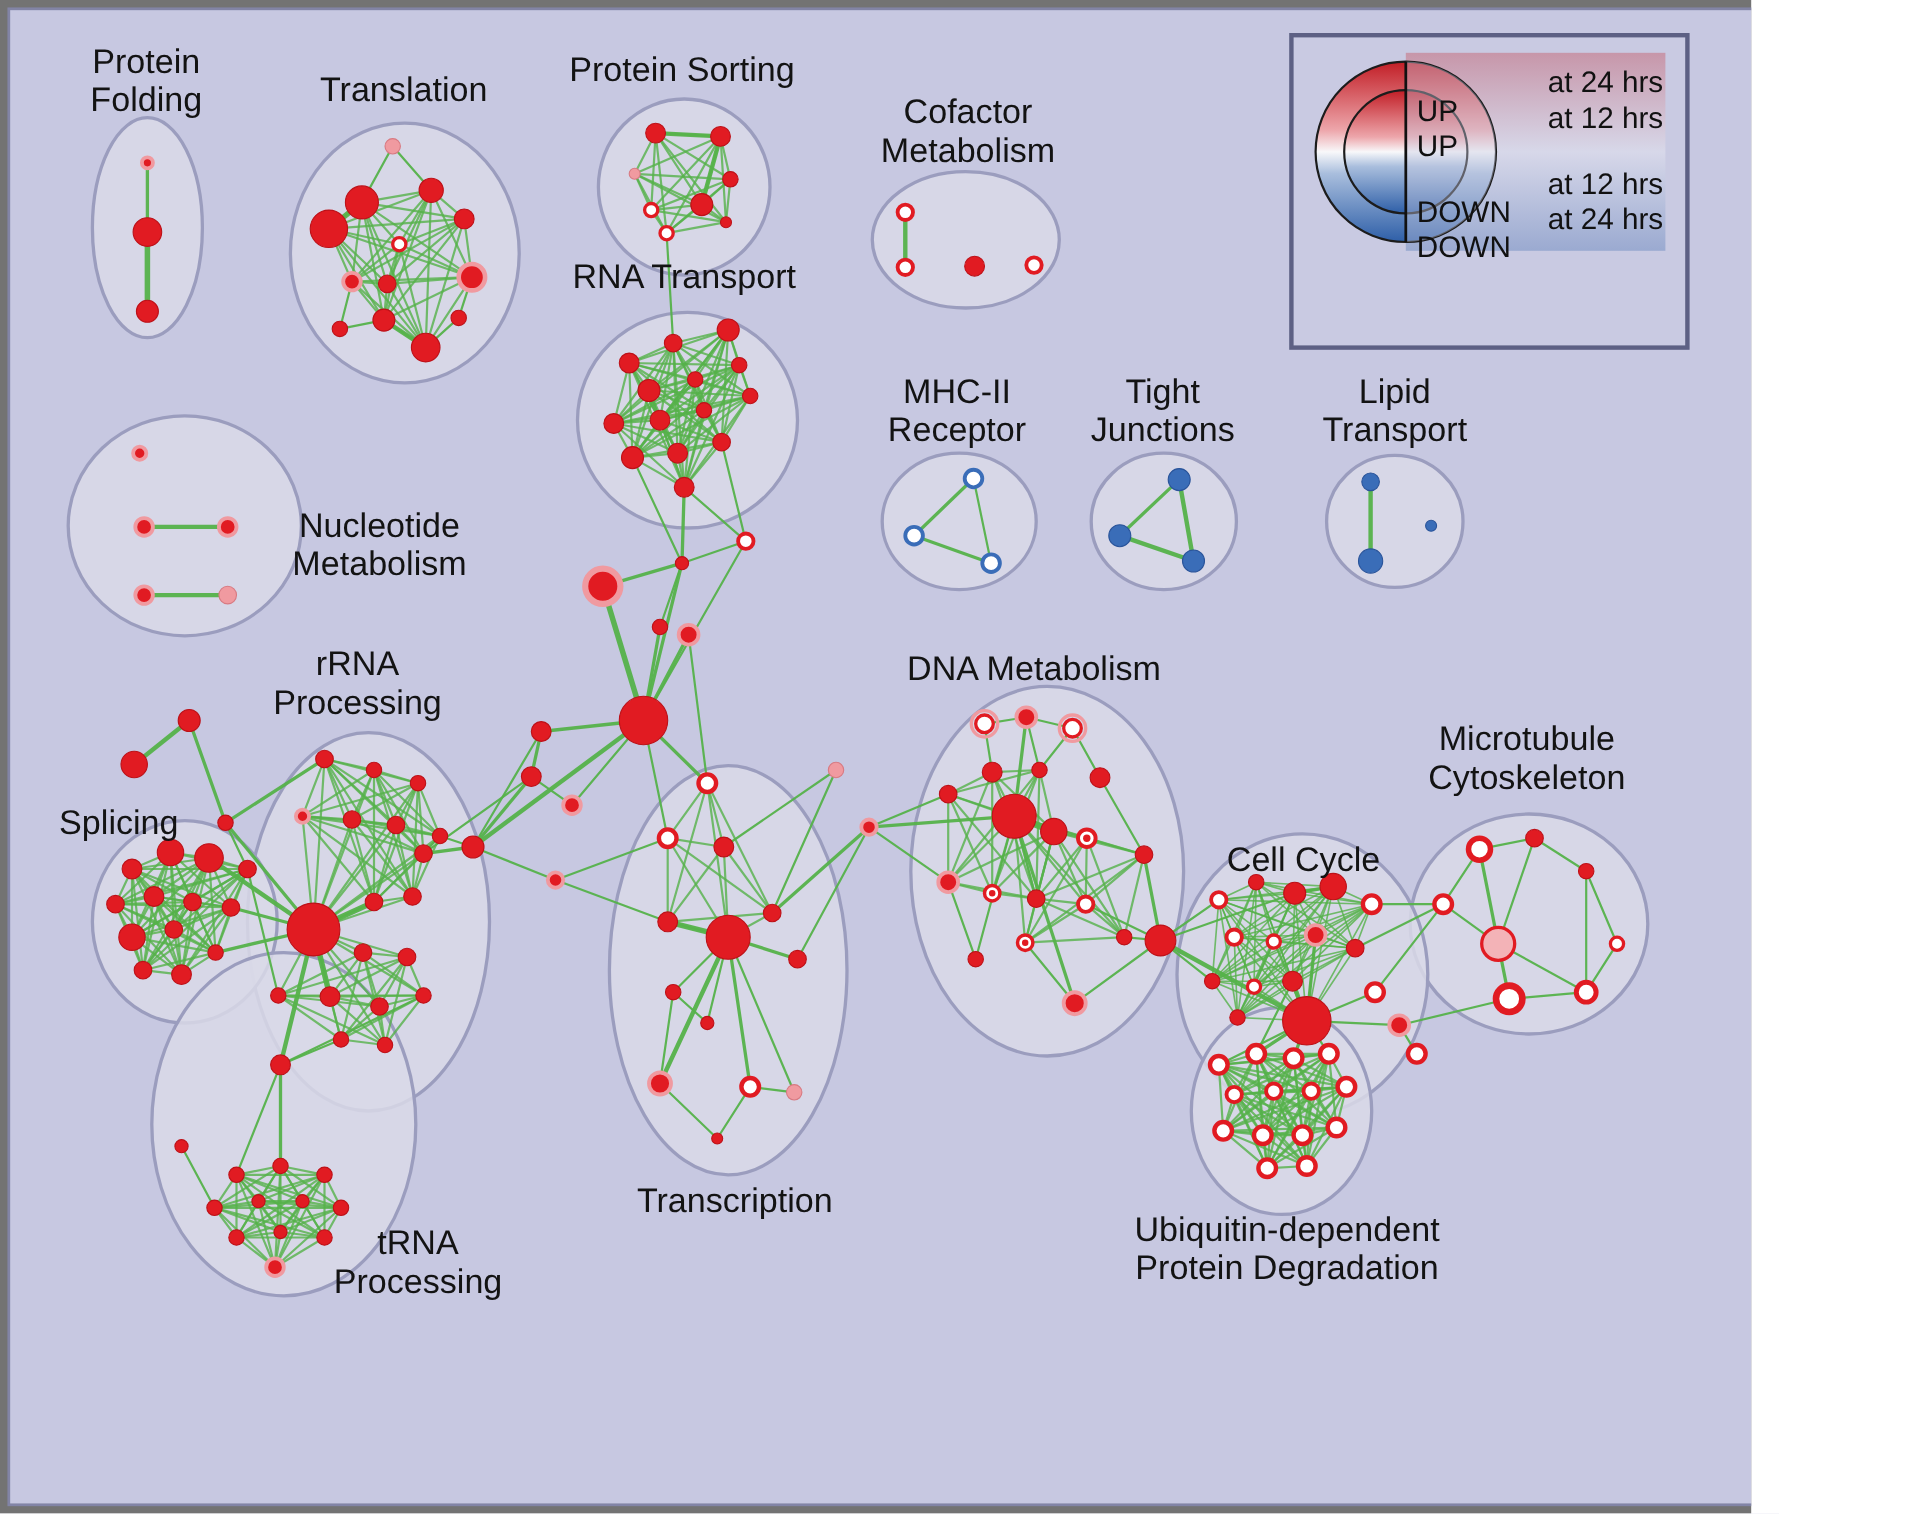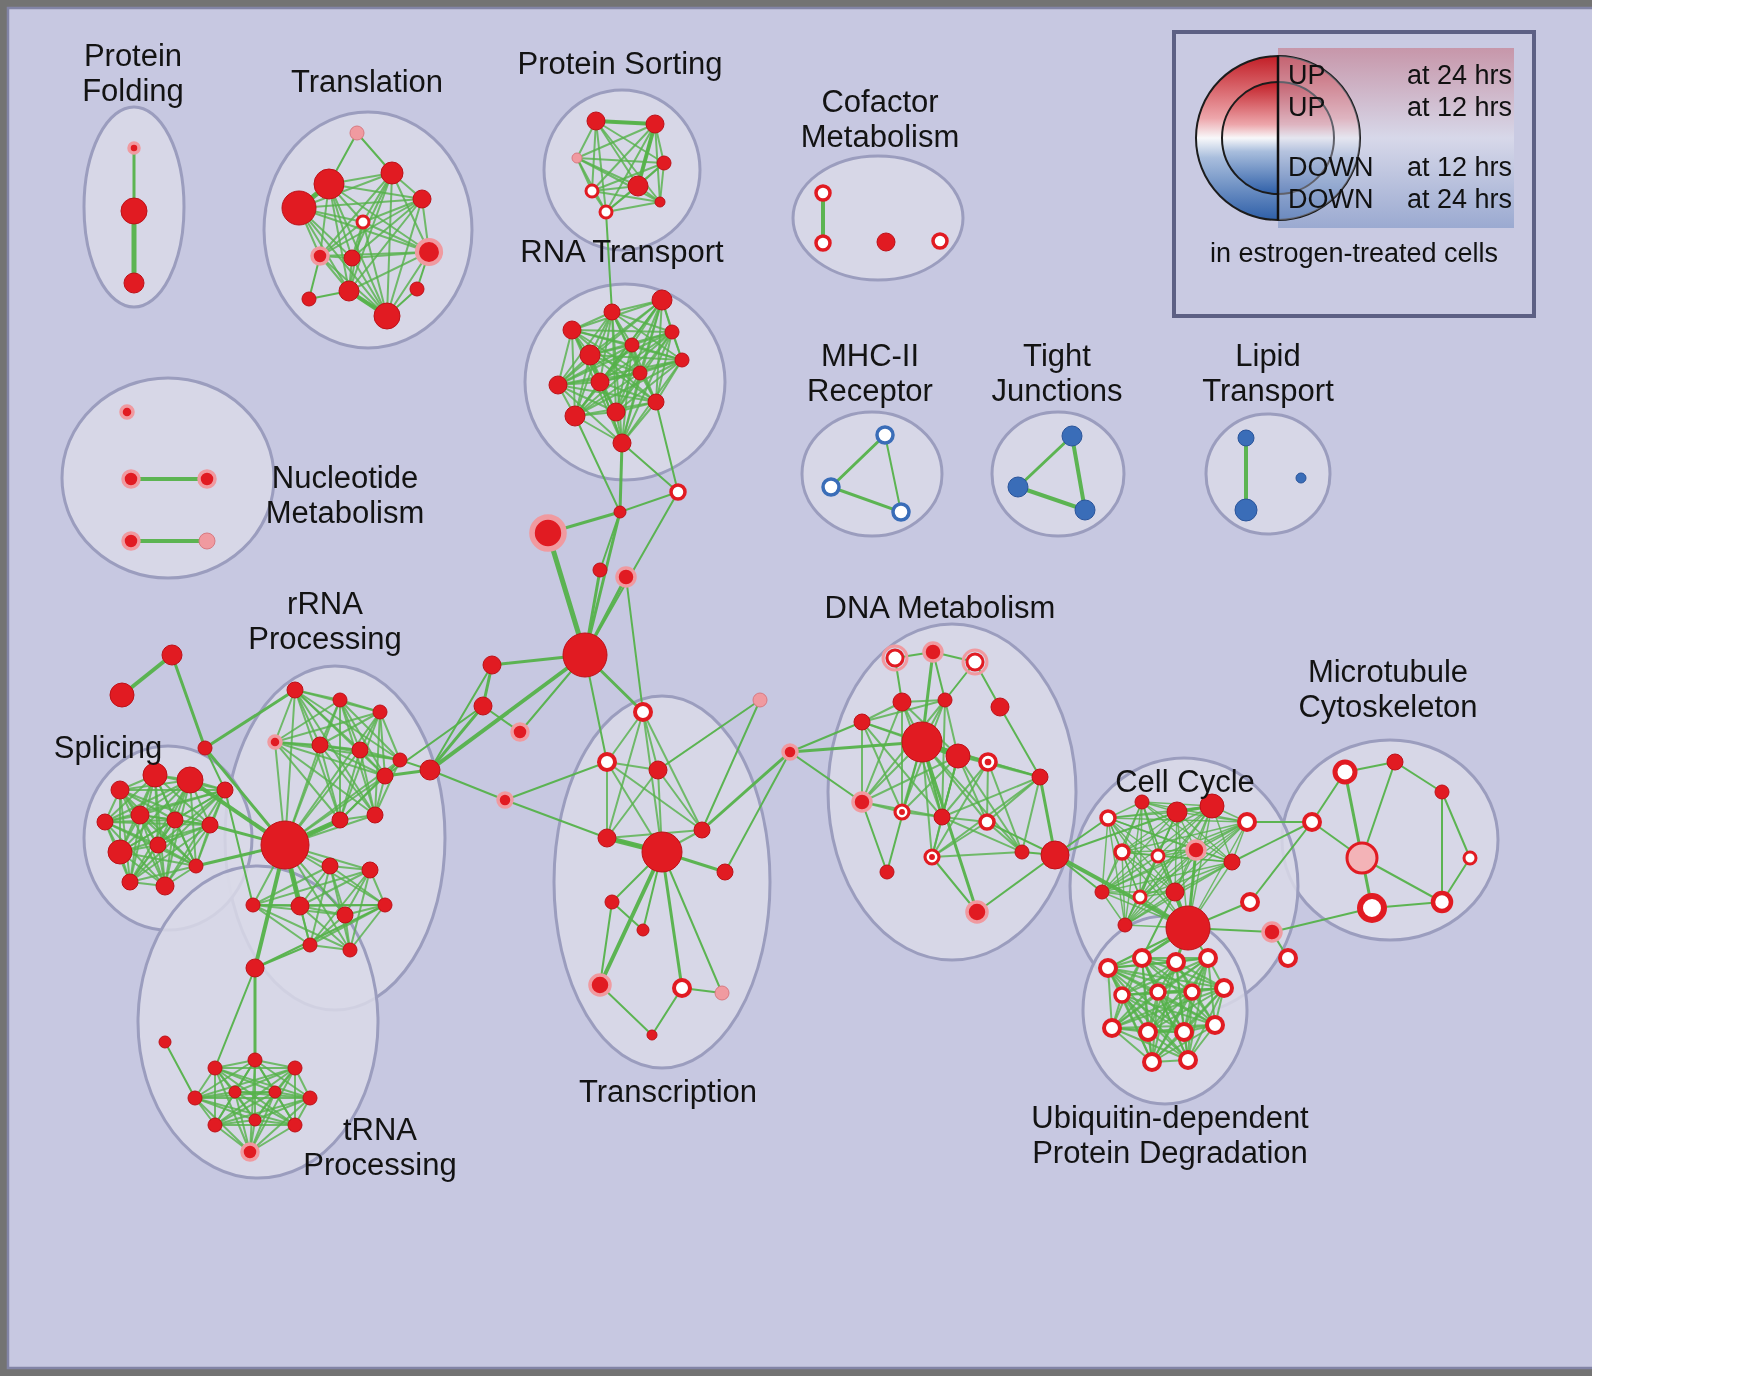--- a/index.html
+++ b/index.html
@@ -4,21 +4,21 @@
 <style>
   html,body{margin:0;padding:0;background:#ffffff;font-family:"Liberation Sans",sans-serif;}
   .stage{position:relative;width:1592px;height:1376px;background:#737373;overflow:hidden;}
   #network{position:absolute;left:0;top:0;}
   .legend{position:absolute;left:1172px;top:30px;width:364px;height:288px;
           border:4px solid #5d6084;background:#c9cae2;box-sizing:border-box;}
   .lg-band{position:absolute;left:102px;top:14px;width:236px;height:180px;opacity:.30;
            background:linear-gradient(#c21e26,#f8f8fa 50%,#2e5fa8);}
   .lg-glyph{position:absolute;left:12px;top:14px;}
   .lg-row{position:absolute;left:0;right:0;height:30px;font-size:27px;color:#111;}
-  .lg-row .dir{position:absolute;left:112px;}
+  .lg-row .dir{position:absolute;left:112px;margin-top:26px;}
   .lg-row .time{position:absolute;right:20px;}
   .lr1{top:26px}.lr2{top:58px}.lr3{top:118px}.lr4{top:150px}
   .lg-footer{position:absolute;left:0;right:0;text-align:center;font-size:27px;color:#111;}
   .lf1{top:204px}.lf2{top:237px}
 </style>
 </head>
 <body>
 
 <div class="stage">
   <svg id="network" width="1750" height="1376" viewBox="0 0 1750 1376">
@@ -1059,15 +1059,14 @@
       <span class="time">at 12 hrs</span>
     </div>
     <div class="lg-row lr3">
       <span class="dir">DOWN</span>
       <span class="time">at 12 hrs</span>
     </div>
     <div class="lg-row lr4">
       <span class="dir">DOWN</span>
       <span class="time">at 24 hrs</span>
     </div>
-    <div class="lg-footer lf1">in estrogen-treated cells</div>
   </div>
 </div>
 
 </body></html>

